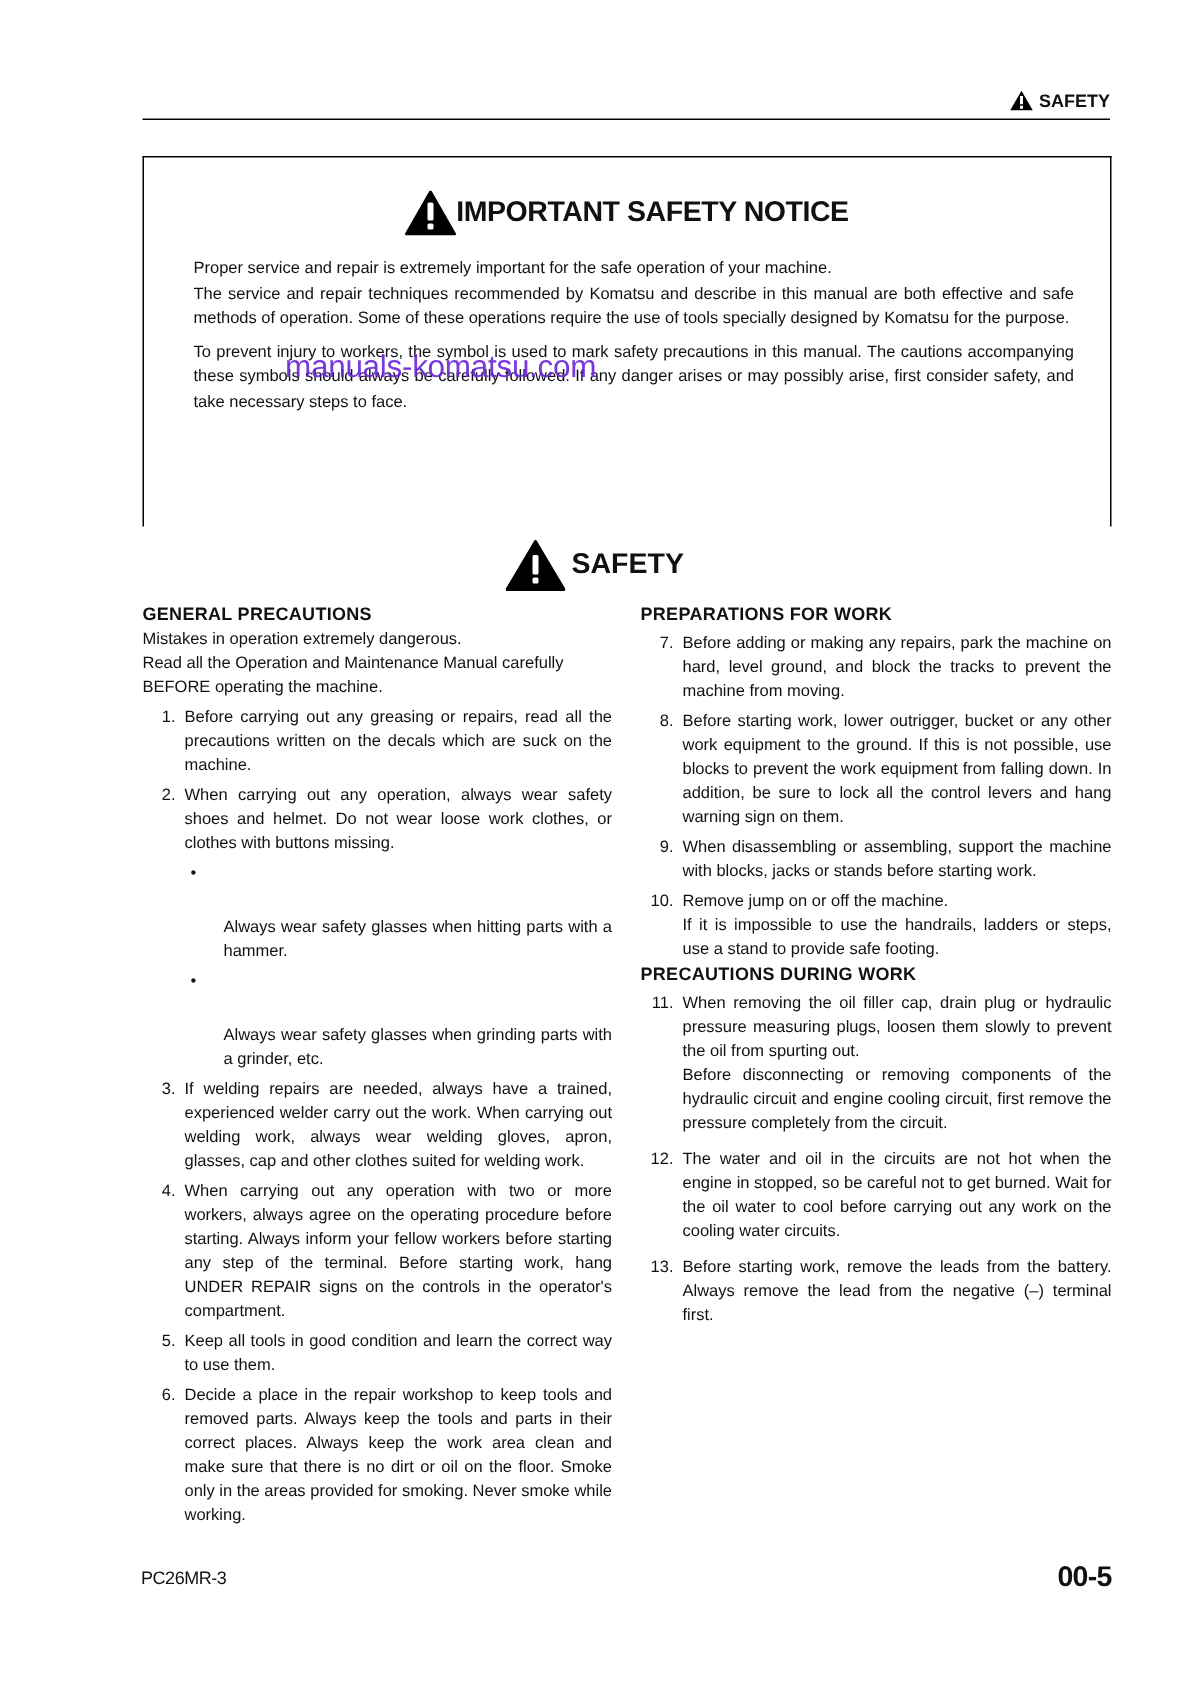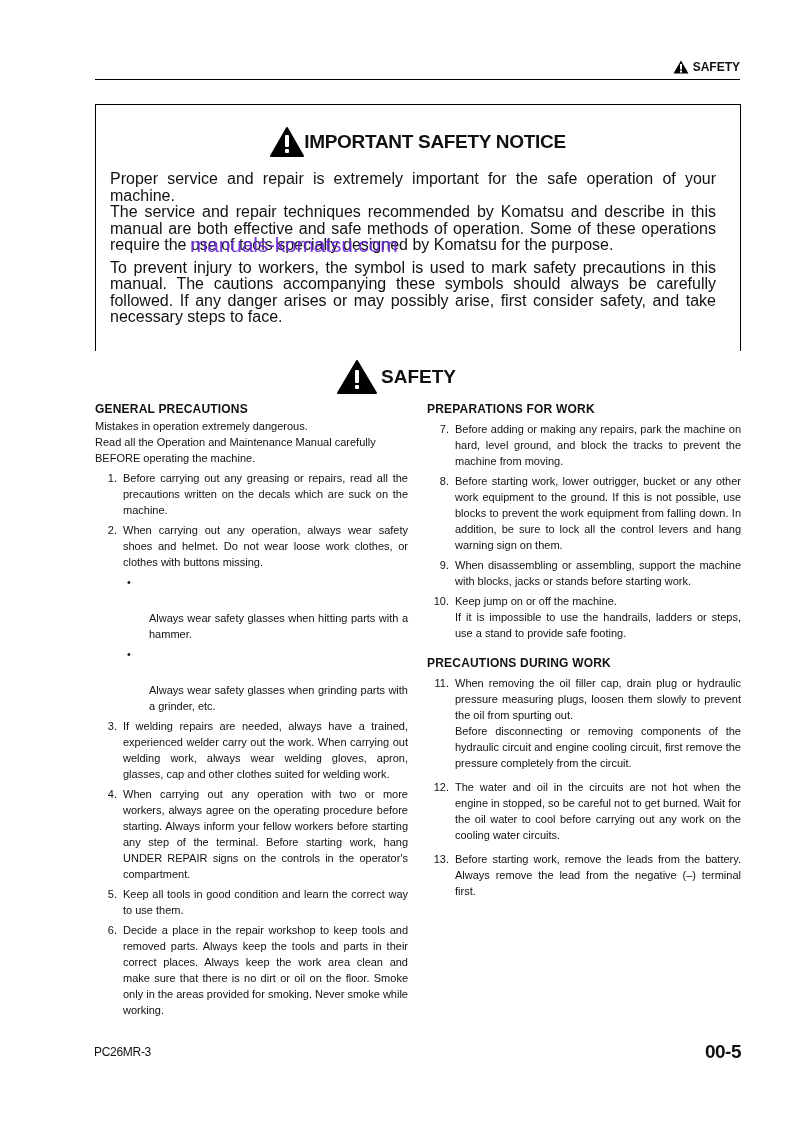--- a/index.html
+++ b/index.html
@@ -3,37 +3,37 @@
 <meta charset="utf-8">
 <style>
   html,body{margin:0;padding:0;background:#fff;}
   body{width:793px;height:1123px;position:relative;font-family:"Liberation Sans",sans-serif;color:#111;overflow:hidden;}
   .hdr{position:absolute;left:95px;top:58px;width:645px;height:21px;border-bottom:1.5px solid #000;}
   .hdr-label{position:absolute;right:0;top:2px;font-size:12px;font-weight:bold;display:flex;align-items:center;gap:4px;}
   .tri{display:inline-block;position:relative;}
   .tri svg{display:block;}
   .notice-box{position:absolute;left:95px;top:104px;width:644px;height:246px;border-top:1.5px solid #000;border-left:1.5px solid #000;border-right:1.5px solid #000;}
   .notice-title{position:absolute;left:0;right:0;top:22px;display:flex;justify-content:center;align-items:center;gap:0;font-size:19px;font-weight:bold;letter-spacing:-0.3px;}
-  .notice-body{position:absolute;left:14px;right:24px;top:66px;font-size:16px;line-height:16.5px;text-align:justify;}
+  .notice-body{position:absolute;left:33px;right:24px;top:66px;font-size:11px;line-height:16.5px;text-align:justify;}
   .notice-body p{margin:0 0 6px 0;}
   .watermark{position:absolute;left:190px;top:233px;font-size:21px;color:#6d28d9;opacity:0.92;letter-spacing:-0.2px;}
   .safety-title{position:absolute;left:0;width:793px;top:360px;display:flex;justify-content:center;align-items:center;gap:4px;font-size:19px;font-weight:bold;}
   .col{position:absolute;font-size:11px;line-height:16px;}
   .col-left{left:95px;top:401px;width:313px;}
   .col-right{left:427px;top:401px;width:314px;}
   .sec-h{font-weight:bold;font-size:12px;letter-spacing:0.2px;margin:0 0 1px 0;line-height:16px;}
   .intro p{margin:0;}
   .item{display:flex;margin-top:4px;text-align:justify;}
   .item .num{width:22px;flex:none;text-align:right;padding-right:6px;}
   .item .txt{flex:1;}
   .item .txt p{margin:0;}
   .bul{display:flex;margin-top:4px;}
   .bul .dot{width:22px;flex:none;padding-left:4px;}
   .bul .btxt{flex:1;text-align:justify;margin-top:36px;}
-  .sec2{margin-top:14px;}
+  .sec2{}
   .item.gap{margin-top:8px;}
   .footer-model{position:absolute;left:94px;top:1045px;font-size:12px;letter-spacing:-0.3px;}
   .footer-page{position:absolute;right:52px;top:1041px;font-size:19px;font-weight:bold;letter-spacing:-0.5px;}
 </style>
 </head>
 <body>
 
 <div class="hdr">
   <div class="hdr-label">
     <span class="tri">
@@ -145,21 +145,21 @@
     </div>
   <div class="item">
       <span class="num">9.</span>
       <div class="txt">
         <p>When disassembling or assembling, support the machine with blocks, jacks or stands before starting work.</p>
       </div>
     </div>
   <div class="item">
       <span class="num">10.</span>
       <div class="txt">
-    <p>Keep jump on or off the machine.</p>
+    <p>Remove jump on or off the machine.</p>
     <p>If it is impossible to use the handrails, ladders or steps, use a stand to provide safe footing.</p>
   </div>
     </div>
 
   <div class="sec-h sec2">PRECAUTIONS DURING WORK</div>
   <div class="item">
       <span class="num">11.</span>
       <div class="txt">
     <p>When removing the oil filler cap, drain plug or hydraulic pressure measuring plugs, loosen them slowly to prevent the oil from spurting out.</p>
     <p>Before disconnecting or removing components of the hydraulic circuit and engine cooling circuit, first remove the pressure completely from the circuit.</p>

